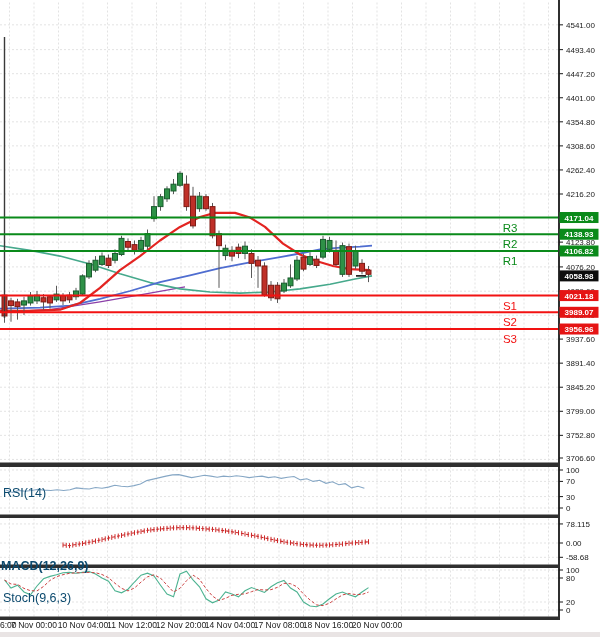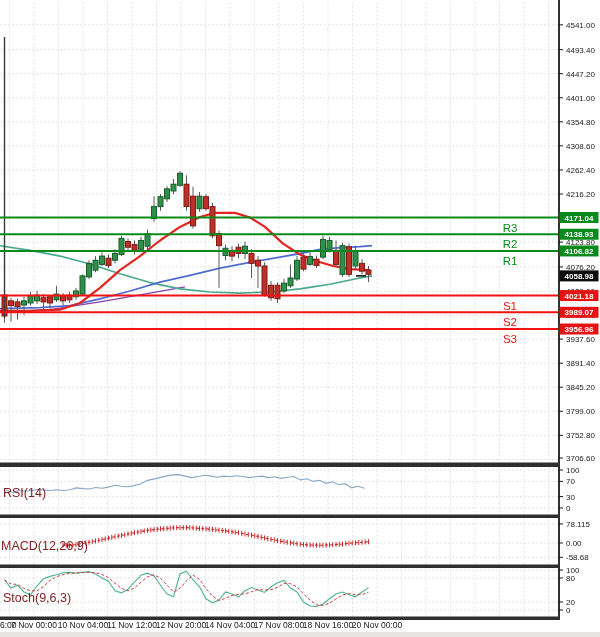--- a/index.html
+++ b/index.html
@@ -1,19 +1,19 @@
 <!DOCTYPE html>
 <html><head>
 <meta charset="utf-8">
 <style>
   html,body{margin:0;padding:0;background:#ffffff;}
   .screen{position:relative;width:600px;height:637px;background:#ffffff;overflow:hidden;
           font-family:"Liberation Sans",sans-serif;}
   #chart-svg{position:absolute;left:0;top:0;}
-  .panel-label{position:absolute;color:#7f1d1d;font-size:12.5px;letter-spacing:0;}
+  .panel-label{position:absolute;color:#0c4a6e;font-size:12.5px;letter-spacing:0;}
   .footer-strip{position:absolute;left:0;top:632px;width:600px;height:5px;background:#e9e4e4;}
   .topbar{position:absolute;left:0;top:0;width:600px;height:2.5px;background:#2f2f2f;}
   svg text{font-family:"Liberation Sans",sans-serif;}
 </style>
 </head>
 <body>
 
 <div class="screen">
   <div class="topbar"></div>
   <svg id="chart-svg" width="600" height="637">
@@ -392,16 +392,16 @@
         <text x="83" y="628" font-size="8.5" fill="#1a1a1a" text-anchor="middle">10 Nov 04:00</text>
         <text x="132" y="628" font-size="8.5" fill="#1a1a1a" text-anchor="middle">11 Nov 12:00</text>
         <text x="181" y="628" font-size="8.5" fill="#1a1a1a" text-anchor="middle">12 Nov 20:00</text>
         <text x="230" y="628" font-size="8.5" fill="#1a1a1a" text-anchor="middle">14 Nov 04:00</text>
         <text x="279" y="628" font-size="8.5" fill="#1a1a1a" text-anchor="middle">17 Nov 08:00</text>
         <text x="328" y="628" font-size="8.5" fill="#1a1a1a" text-anchor="middle">18 Nov 16:00</text>
         <text x="377" y="628" font-size="8.5" fill="#1a1a1a" text-anchor="middle">20 Nov 00:00</text>
       </g>
     </svg>
   <div class="panel-label" style="left:3px;top:486px;">RSI(14)</div>
-  <div class="panel-label" style="left:1px;top:539px;">MACD(12,26,9)</div>
+  <div class="panel-label" style="left:1px;top:559px;font-weight:bold;">MACD(12,26,9)</div>
   <div class="panel-label" style="left:3px;top:591px;">Stoch(9,6,3)</div>
   <div class="footer-strip"></div>
 </div>
 
 </body></html>

